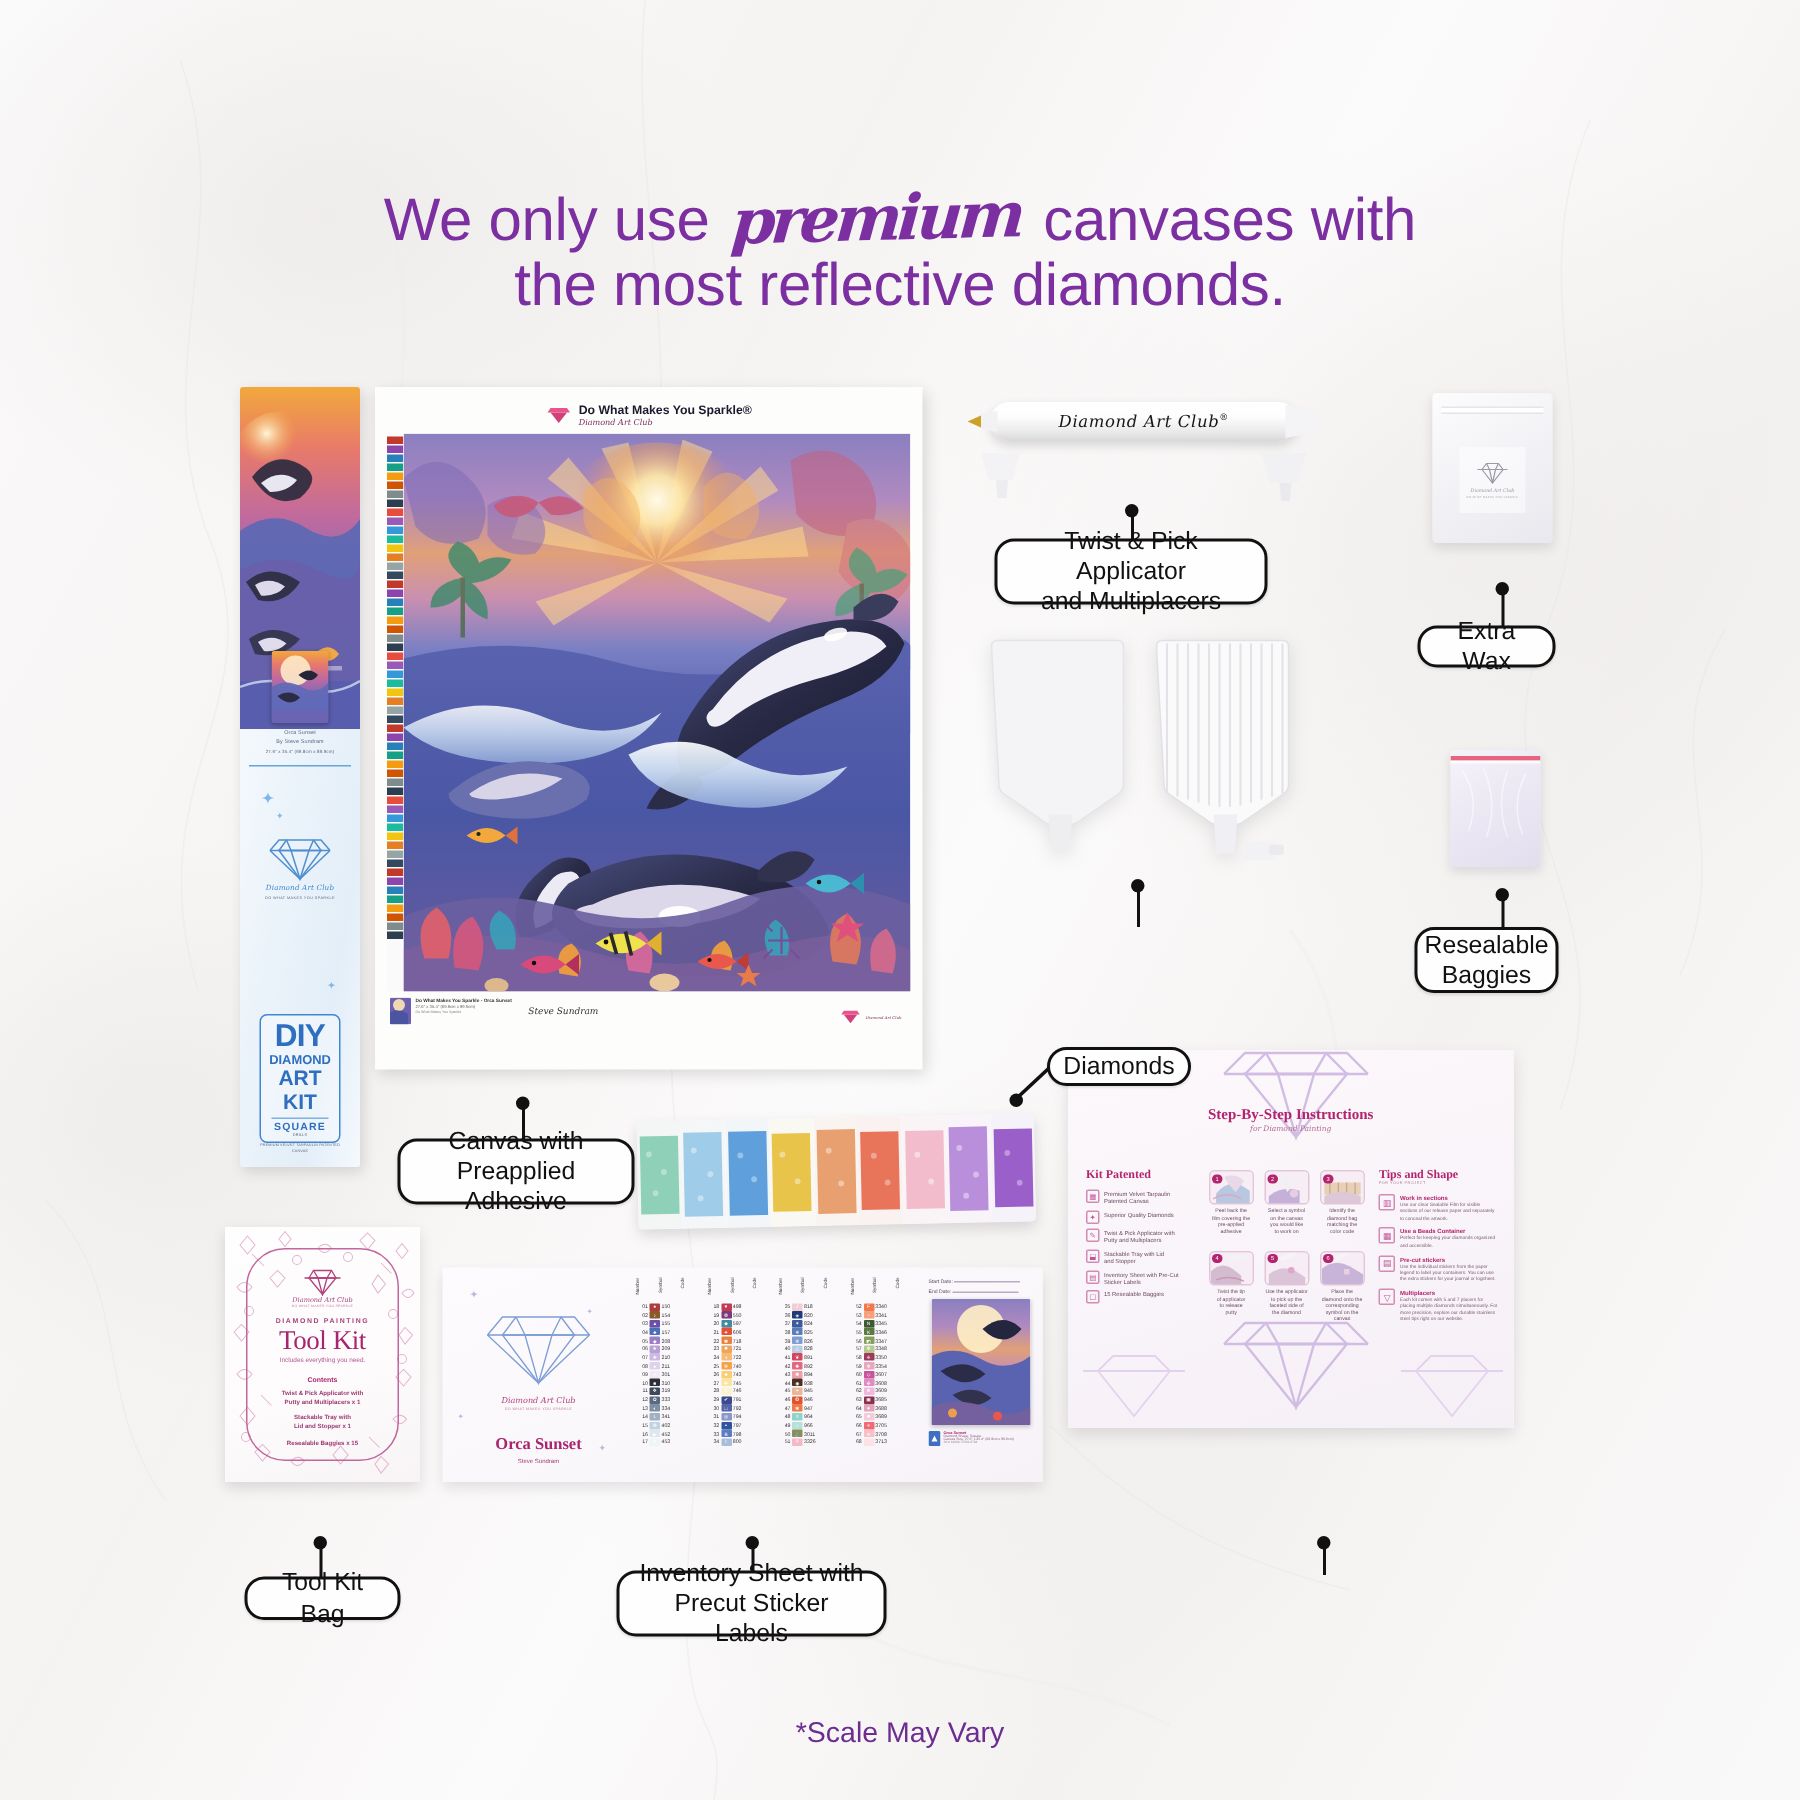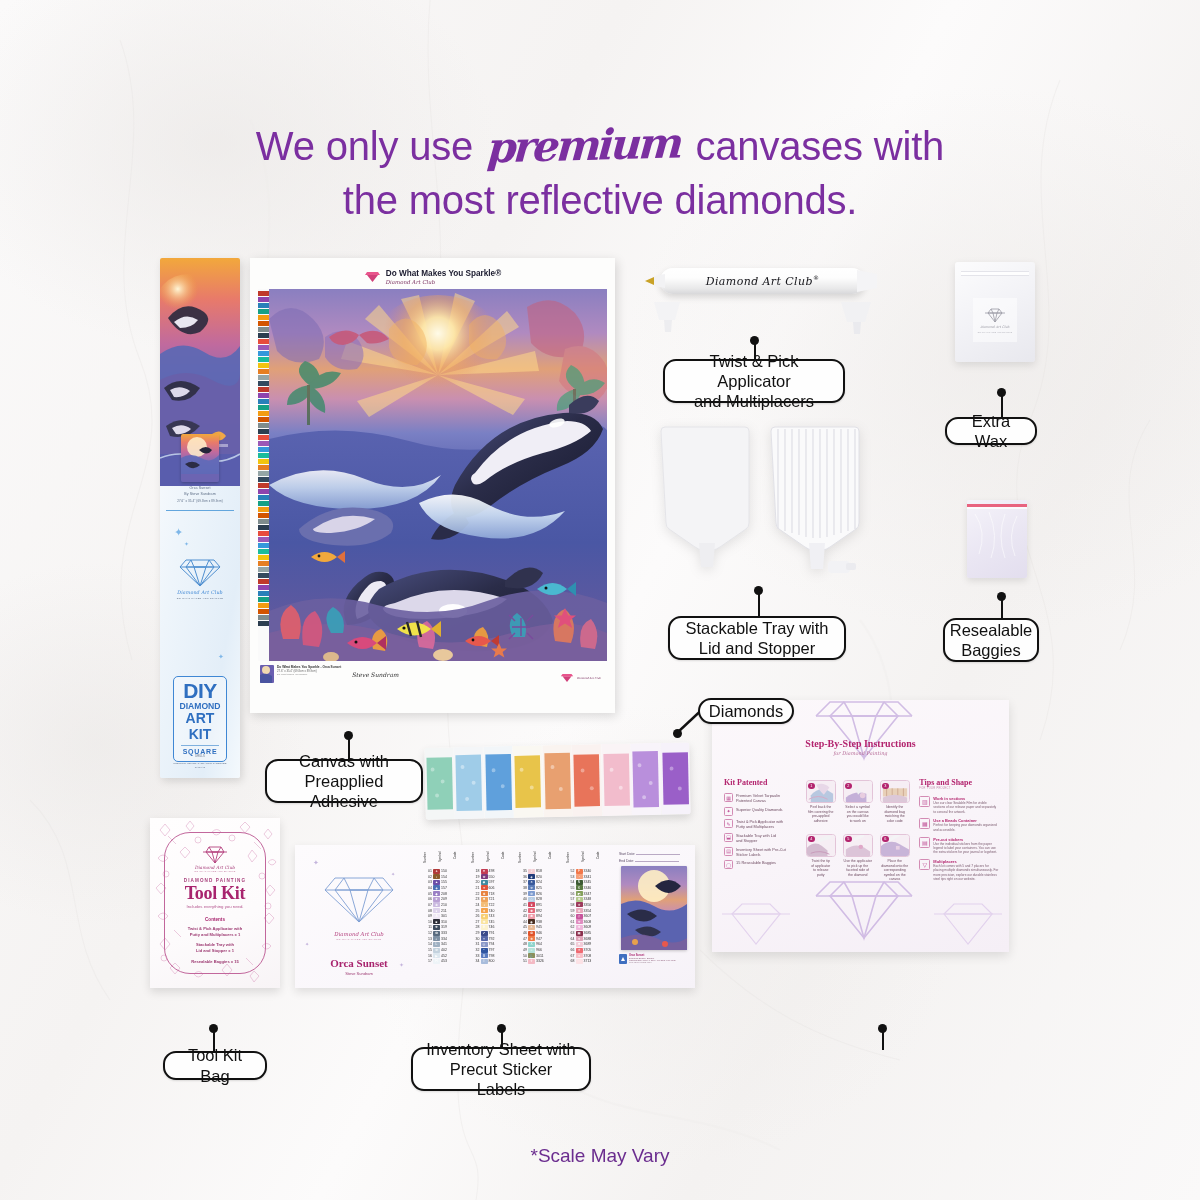--- a/index.html
+++ b/index.html
@@ -41,21 +41,21 @@
   .subline {
     position: absolute;
     left: 0; width: 1200px;
     text-align: center;
     font-size: 40px;
     color: #7b2fa0;
     font-family: "Liberation Sans", sans-serif;
     letter-spacing: -.2px;
   }
   .sub1 { top: 121px; }
-  .sub2 { top: 178px; }
+  .sub2 { top: 168px; }
   .premium {
     font-family: "DejaVu Serif", serif;
     font-style: italic;
     font-weight: bold;
     font-size: 42px;
     letter-spacing: -3px;
     transform: skewX(-6deg) rotate(-1.5deg);
     display: inline-block;
     padding: 0 4px;
   }
@@ -174,21 +174,21 @@
     box-shadow: 0 4px 9px rgba(0,0,0,.12);
     overflow:hidden;
   }
   #toolkit-inner {
     position:absolute; left:14px; top:14px; right:14px; bottom:14px;
     border:1.1px solid #c2679c; border-radius:26px;
     display:flex; flex-direction:column; align-items:center;
     padding-top:13px; text-align:center;
   }
   .tk-head { font-size:4.6px; color:#a8417c; letter-spacing:1.1px; font-weight:bold; }
-  .tk-title { font-family:"Liberation Serif",serif; font-weight:bold; font-size:18px; color:#a8246e; letter-spacing:-.3px; }
+  .tk-title { font-family:"Liberation Serif",serif; font-weight:normal; font-size:18px; color:#a8246e; letter-spacing:-.3px; }
   .tk-sub { font-size:4.3px; color:#b4558e; }
   .tk-contents { font-size:4.6px; color:#a8246e; font-weight:bold; }
   .tk-item { font-size:4.1px; color:#9d3a72; line-height:1.5; font-weight:bold; }
 
   
   #inventory {
     left:295px; top:845px; width:400px; height:143px;
     background: linear-gradient(160deg,#fdfbfd 0%,#faf7fb 60%,#f6f2f8 100%);
     box-shadow: 0 4px 9px rgba(0,0,0,.11);
     display:flex;
@@ -1643,22 +1643,20 @@
   <div class="leader" style="left:753.5px; top:340px; height:29px"></div>
   <div class="callout" style="left:663px; top:359px; width:182px; height:44px">Twist &amp; Pick Applicator
 and Multiplacers</div>
 
   <div class="dot" style="left:997px; top:388px"></div>
   <div class="leader" style="left:1000.5px; top:392px; height:27px"></div>
   <div class="callout" style="left:945px; top:417px; width:92px; height:28px">Extra Wax</div>
 
   <div class="dot" style="left:754px; top:586px"></div>
   <div class="leader" style="left:757.5px; top:590px; height:28px"></div>
-  <div class="callout" style="left:668px; top:616px; width:178px; height:44px">Stackable Tray with
-Lid and Stopper</div>
 
   <div class="dot" style="left:997px; top:592px"></div>
   <div class="leader" style="left:1000.5px; top:596px; height:24px"></div>
   <div class="callout" style="left:943px; top:618px; width:96px; height:44px">Resealable
 Baggies</div>
 
   <div class="dot" style="left:673px; top:729px"></div>
   <svg style="position:absolute;left:672px;top:698px;width:42px;height:40;height:40px" viewBox="0 0 42 40">
     <path d="M6 34 L36 6" stroke="#111" stroke-width="2.4" fill="none"></path>
   </svg>

